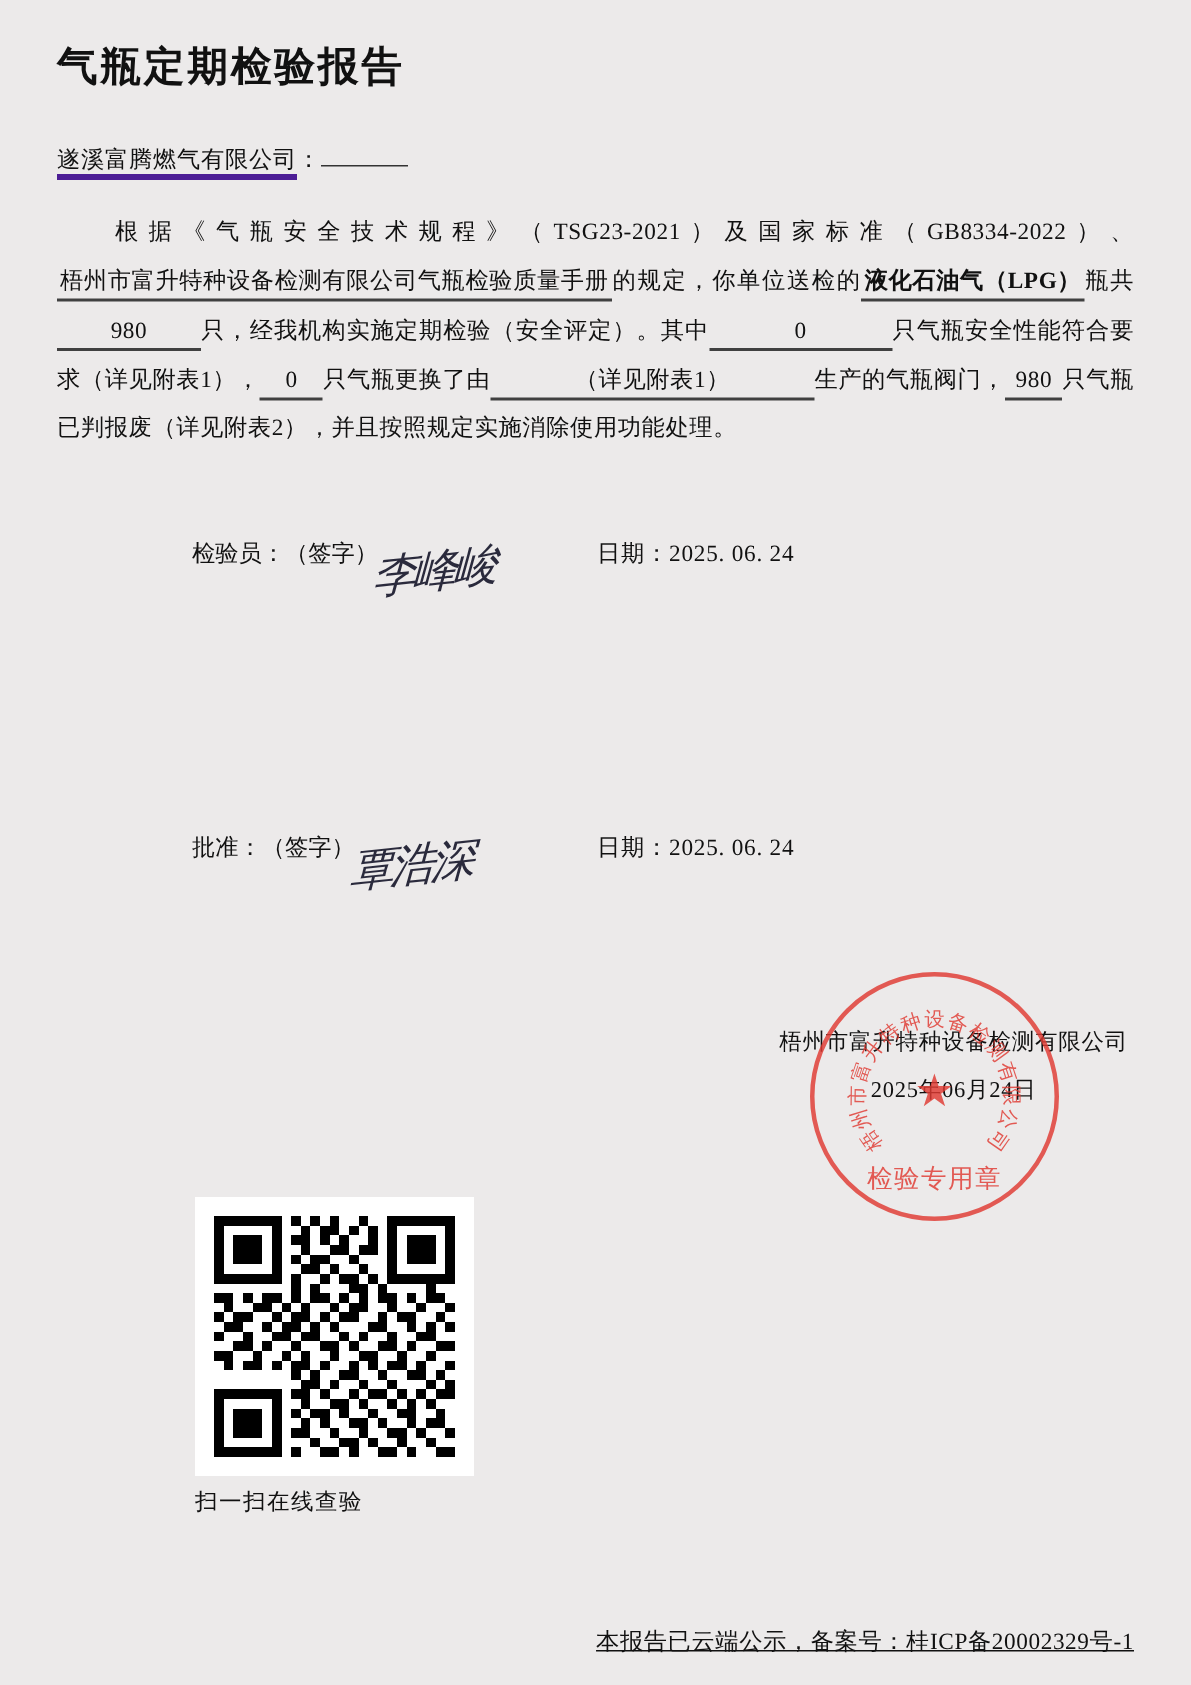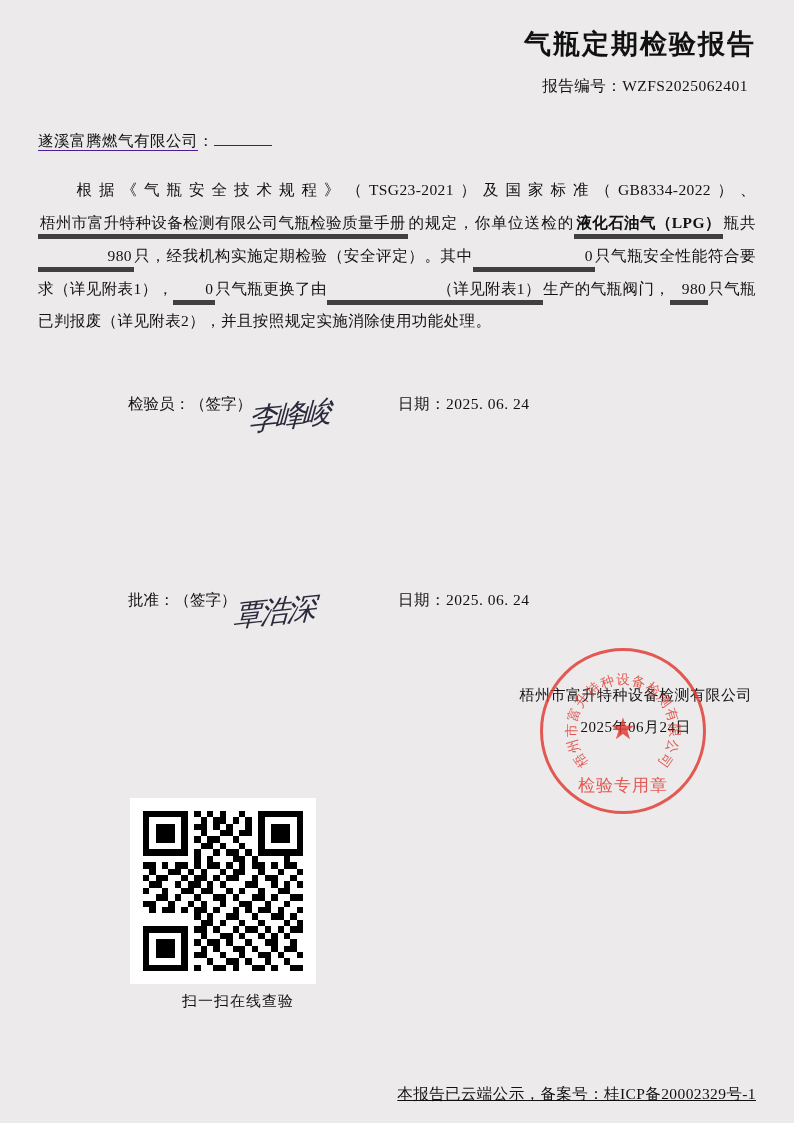--- a/index.html
+++ b/index.html
@@ -16,59 +16,59 @@
     overflow: hidden;
   }
   .page {
     position: relative;
     width: 794px;
     height: 1123px;
     box-sizing: border-box;
     padding: 18px 38px 0 38px;
   }
   .doc-title {
-    text-align: right;
+    text-align: left;
     font-size: 27px;
     font-weight: bold;
     letter-spacing: 2px;
     margin: 8px 0 4px 0;
     font-family: "Liberation Sans", "DejaVu Sans", sans-serif;
   }
   .report-no {
     text-align: right;
     font-size: 15.5px;
     margin: 14px 8px 0 0;
     letter-spacing: 0.5px;
   }
   .addressee {
     margin-top: 34px;
     font-size: 15.5px;
     letter-spacing: 0.5px;
   }
   .addressee .name {
-    border-bottom: 1px solid #4c1d95;
+    border-bottom: 4px solid #4c1d95;
     padding-bottom: 1px;
   }
   .addressee .tail {
     display: inline-block;
     width: 58px;
     border-bottom: 1px solid #333;
   }
   .body-text {
     margin-top: 22px;
     font-size: 15.5px;
     line-height: 2.12;
     text-align: justify;
     letter-spacing: 0.4px;
   }
   .body-text .indent { display:inline-block; width: 32px; }
   .ul {
-    border-bottom: 5px solid #404040;
+    border-bottom: 2px solid #404040;
     display: inline-block;
-    text-align: right;
+    text-align: center;
     padding: 0 2px;
     line-height: 1.35;
   }
   .ul.w-manual { min-width: 300px; }
   .ul.w-medium { min-width: 118px; font-weight: bold; }
   .ul.w-count { min-width: 92px; }
   .ul.w-qualified { min-width: 118px; }
   .ul.w-valve { min-width: 38px; }
   .ul.w-producer { min-width: 212px; }
   .ul.w-scrap { min-width: 34px; }
@@ -155,21 +155,21 @@
     top: 50%;
     font-size: 13.5px;
     font-family: "Liberation Sans", "DejaVu Sans", sans-serif;
     transform-origin: 0 0;
   }
   .qr-area {
     position: absolute;
     left: 130px;
     top: 798px;
     width: 164px;
-    text-align: right;
+    text-align: left;
   }
   .qr {
     width: 186px;
     height: 186px;
     background: #fff;
     padding: 0;
     box-sizing: border-box;
     display: block;
   }
   .qr-caption {
@@ -188,23 +188,20 @@
     text-decoration: underline;
   }
 </style>
 </head>
 <body>
 
 <div class="page">
 
   <div class="doc-title">气瓶定期检验报告</div>
 
-  <div class="report-no">
-    <span>报告编号：</span><span>WZFS2025062401</span>
-  </div>
 
   <div class="addressee">
     <span class="name">遂溪富腾燃气有限公司</span><span>：</span><span class="tail"></span>
   </div>
 
   <div class="body-text">
     <span class="indent"></span><span>根据《气瓶安全技术规程》（TSG23-2021）及国家标准（GB8334-2022）、</span><span class="ul w-manual">梧州市富升特种设备检测有限公司气瓶检验质量手册</span><span>的规定，你单位送检的</span><span class="ul w-medium">液化石油气（LPG）</span><span>瓶共</span><span class="ul w-count">980</span><span>只，经我机构实施定期检验（安全评定）。其中</span><span class="ul w-qualified">0</span><span>只气瓶安全性能符合要求（详见附表1），</span><span class="ul w-valve">0</span><span>只气瓶更换了由</span><span class="ul w-producer">（详见附表1）</span><span>生产的气瓶阀门，</span><span class="ul w-scrap">980</span><span>只气瓶已判报废（详见附表2），并且按照规定实施消除使用功能处理。</span>
   </div>
 
   <div class="sign-block">

